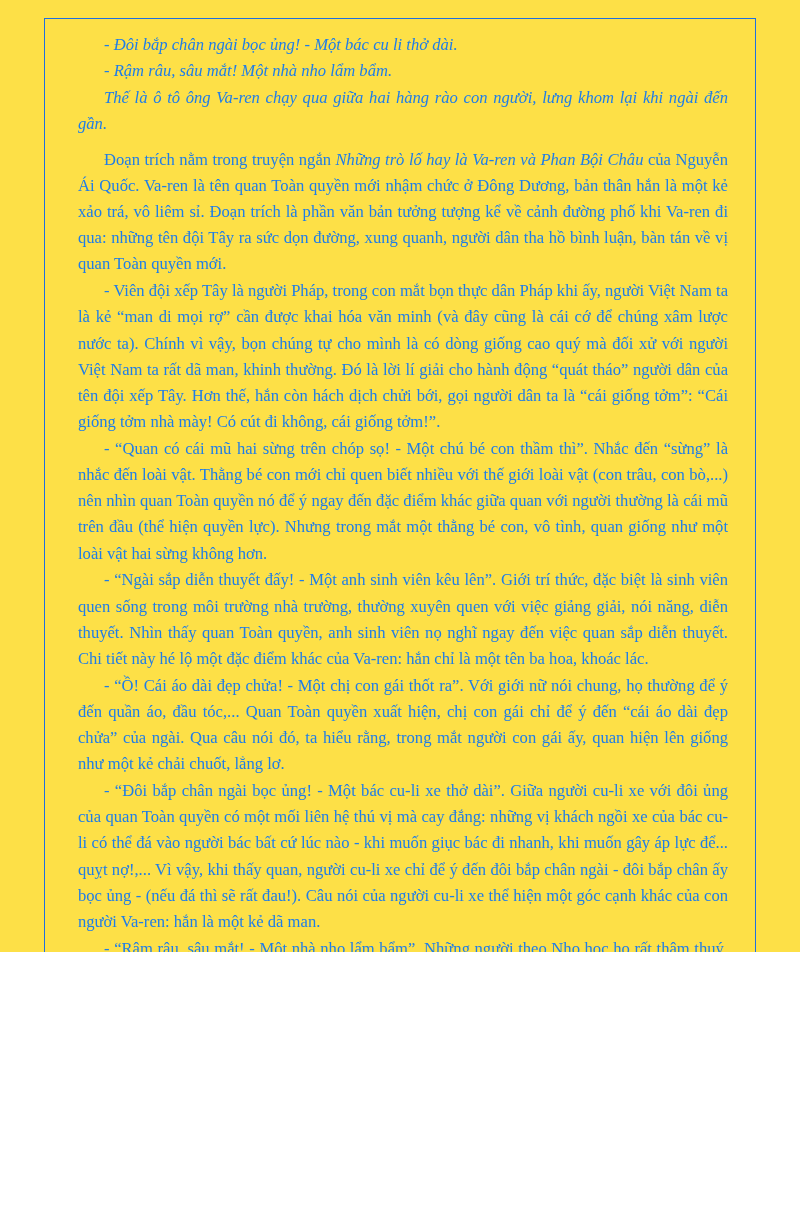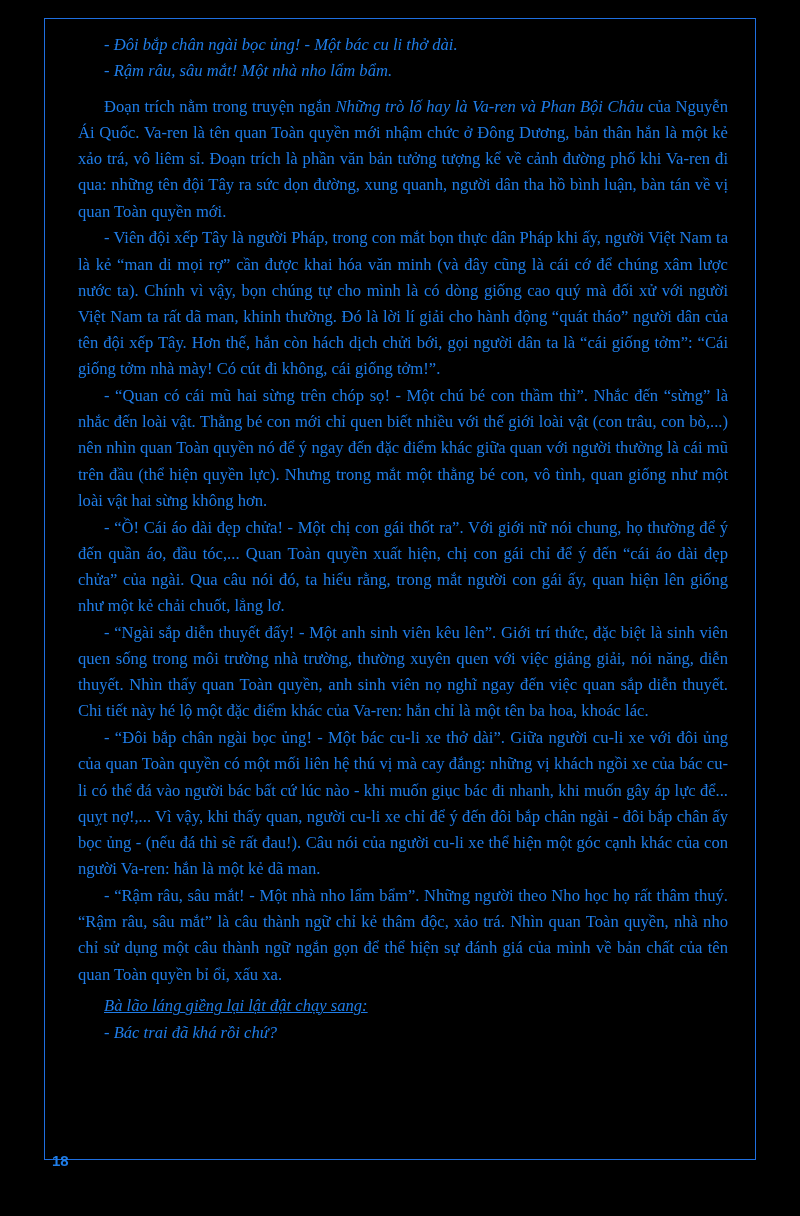--- a/index.html
+++ b/index.html
@@ -3,22 +3,22 @@
 <meta charset="utf-8">
 <style>
   html, body {
     margin: 0;
     padding: 0;
     background: #ffffff;
   }
   .page {
     position: relative;
     width: 800px;
-    height: 1216px;
-    background: #000000;
+    height: 952px;
+    background: #fde047;
     overflow: hidden;
     font-family: "Liberation Serif", serif;
   }
   .frame {
     position: absolute;
     left: 44px;
     top: 18px;
     width: 712px;
     height: 1142px;
     border: 1.5px solid #1f6fe0;
@@ -81,34 +81,35 @@
 </head>
 <body>
 
 <div class="page">
   <div class="frame"></div>
 
   <div class="content">
 
     <p class="ital-line hang">- Đôi bắp chân ngài bọc ủng! - Một bác cu li thở dài.</p>
     <p class="ital-line hang">- Rậm râu, sâu mắt! Một nhà nho lẩm bẩm.</p>
+    <p class="ital-line indent" style="text-align:justify;">Thế là ô tô ông Va-ren chạy qua giữa hai hàng rào con người, lưng khom lại khi ngài đến gần.</p>
 
     <div class="spacer-md"></div>
 
     <p class="para indent">
       <span>Đoạn trích nằm trong truyện ngắn </span><span class="italic">Những trò lố hay là Va-ren và Phan Bội Châu</span><span> của Nguyễn Ái Quốc. Va-ren là tên quan Toàn quyền mới nhậm chức ở Đông Dương, bản thân hắn là một kẻ xảo trá, vô liêm sỉ. Đoạn trích là phần văn bản tưởng tượng kể về cảnh đường phố khi Va-ren đi qua: những tên đội Tây ra sức dọn đường, xung quanh, người dân tha hồ bình luận, bàn tán về vị quan Toàn quyền mới.</span>
     </p>
 
     <p class="para indent">- Viên đội xếp Tây là người Pháp, trong con mắt bọn thực dân Pháp khi ấy, người Việt Nam ta là kẻ “man di mọi rợ” cần được khai hóa văn minh (và đây cũng là cái cớ để chúng xâm lược nước ta). Chính vì vậy, bọn chúng tự cho mình là có dòng giống cao quý mà đối xử với người Việt Nam ta rất dã man, khinh thường. Đó là lời lí giải cho hành động “quát tháo” người dân của tên đội xếp Tây. Hơn thế, hắn còn hách dịch chửi bới, gọi người dân ta là “cái giống tởm”: “Cái giống tởm nhà mày! Có cút đi không, cái giống tởm!”.</p>
 
     <p class="para indent">- “Quan có cái mũ hai sừng trên chóp sọ! - Một chú bé con thầm thì”. Nhắc đến “sừng” là nhắc đến loài vật. Thằng bé con mới chỉ quen biết nhiều với thế giới loài vật (con trâu, con bò,...) nên nhìn quan Toàn quyền nó để ý ngay đến đặc điểm khác giữa quan với người thường là cái mũ trên đầu (thể hiện quyền lực). Nhưng trong mắt một thằng bé con, vô tình, quan giống như một loài vật hai sừng không hơn.</p>
 
+    <p class="para indent">- “Ngài sắp diễn thuyết đấy! - Một anh sinh viên kêu lên”. Giới trí thức, đặc biệt là sinh viên quen sống trong môi trường nhà trường, thường xuyên quen với việc giảng giải, nói năng, diễn thuyết. Nhìn thấy quan Toàn quyền, anh sinh viên nọ nghĩ ngay đến việc quan sắp diễn thuyết. Chi tiết này hé lộ một đặc điểm khác của Va-ren: hắn chỉ là một tên ba hoa, khoác lác.</p>
+
     <p class="para indent">- “Ồ! Cái áo dài đẹp chửa! - Một chị con gái thốt ra”. Với giới nữ nói chung, họ thường để ý đến quần áo, đầu tóc,... Quan Toàn quyền xuất hiện, chị con gái chỉ để ý đến “cái áo dài đẹp chửa” của ngài. Qua câu nói đó, ta hiểu rằng, trong mắt người con gái ấy, quan hiện lên giống như một kẻ chải chuốt, lẳng lơ.</p>
-
-    <p class="para indent">- “Ngài sắp diễn thuyết đấy! - Một anh sinh viên kêu lên”. Giới trí thức, đặc biệt là sinh viên quen sống trong môi trường nhà trường, thường xuyên quen với việc giảng giải, nói năng, diễn thuyết. Nhìn thấy quan Toàn quyền, anh sinh viên nọ nghĩ ngay đến việc quan sắp diễn thuyết. Chi tiết này hé lộ một đặc điểm khác của Va-ren: hắn chỉ là một tên ba hoa, khoác lác.</p>
 
     <p class="para indent">- “Đôi bắp chân ngài bọc ủng! - Một bác cu-li xe thở dài”. Giữa người cu-li xe với đôi ủng của quan Toàn quyền có một mối liên hệ thú vị mà cay đắng: những vị khách ngồi xe của bác cu-li có thể đá vào người bác bất cứ lúc nào - khi muốn giục bác đi nhanh, khi muốn gây áp lực để... quỵt nợ!,... Vì vậy, khi thấy quan, người cu-li xe chỉ để ý đến đôi bắp chân ngài - đôi bắp chân ấy bọc ủng - (nếu đá thì sẽ rất đau!). Câu nói của người cu-li xe thể hiện một góc cạnh khác của con người Va-ren: hắn là một kẻ dã man.</p>
 
     <p class="para indent">- “Rậm râu, sâu mắt! - Một nhà nho lẩm bẩm”. Những người theo Nho học họ rất thâm thuý. “Rậm râu, sâu mắt” là câu thành ngữ chỉ kẻ thâm độc, xảo trá. Nhìn quan Toàn quyền, nhà nho chỉ sử dụng một câu thành ngữ ngắn gọn để thể hiện sự đánh giá của mình về bản chất của tên quan Toàn quyền bỉ ổi, xấu xa.</p>
 
 
     <div class="spacer-sm"></div>
 
     <p class="ital-line" style="text-indent:26px;"><span class="under">Bà lão láng giềng lại lật đật chạy sang:</span></p>
     <p class="ital-line" style="text-indent:26px;">- Bác trai đã khá rồi chứ?</p>

